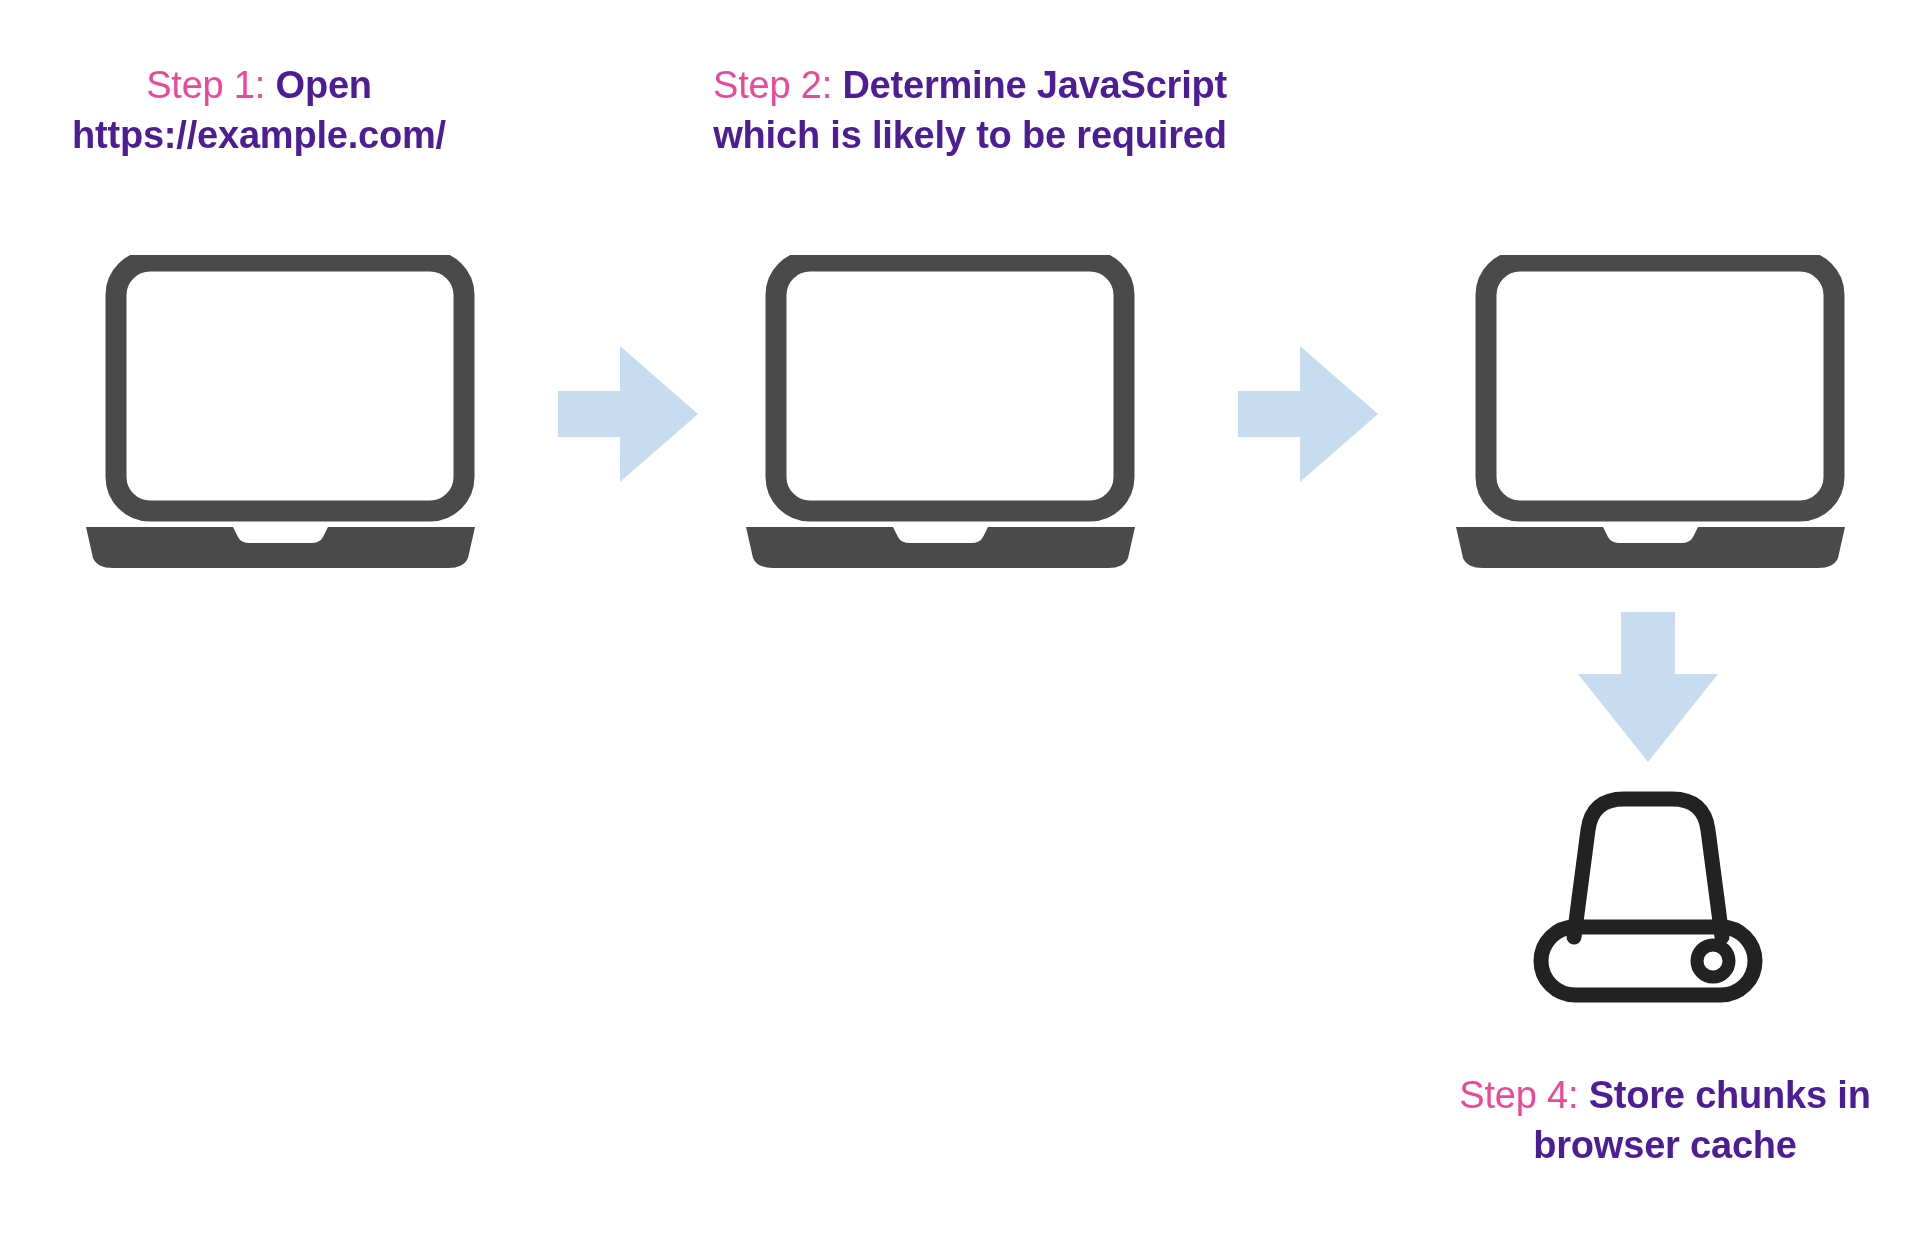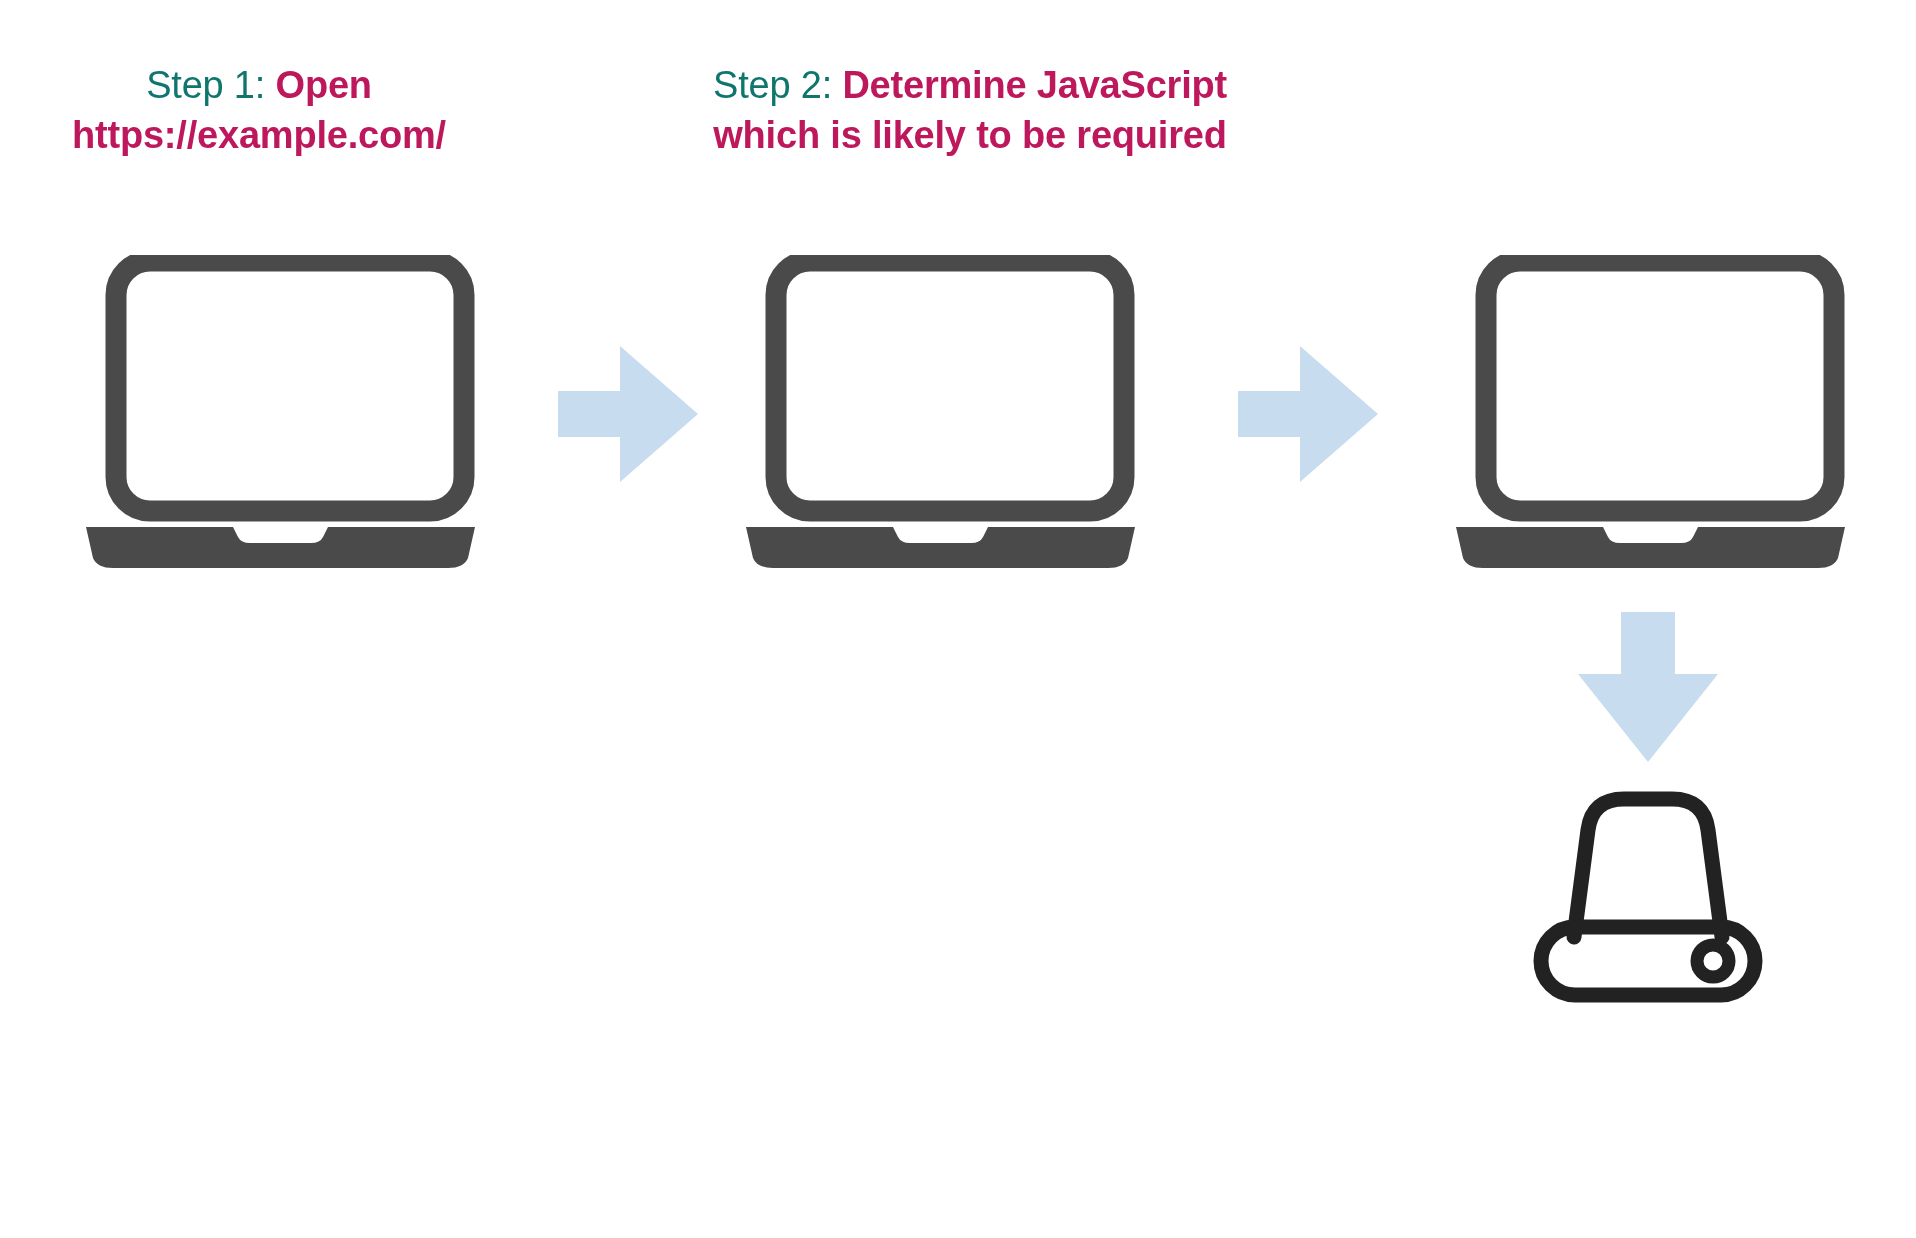--- a/index.html
+++ b/index.html
@@ -23,25 +23,25 @@
 
   
   .step-caption {
     position: absolute;
     text-align: center;
     line-height: 1.32;
     font-size: 38px;
     letter-spacing: -0.2px;
   }
   .step-caption .step-label {
-    color: #0f766e;
+    color: #ec4899;
     font-weight: 400;
   }
   .step-caption .step-text {
-    color: #be185d;
+    color: #4c1d95;
     font-weight: 700;
   }
 
   #caption-1 { left: 24px;   top: 60px;  width: 470px; }
   #caption-2 { left: 660px;  top: 60px;  width: 620px; }
   #caption-3 { left: 1420px; top: 60px;  width: 470px; }
   #caption-4 { left: 1440px; top: 1070px; width: 450px; }
 
   
   .laptop {
@@ -160,14 +160,17 @@
                L 144 14
                Q 176 14 180 45
                L 194 152" fill="none" stroke="#222222" stroke-width="15" stroke-linecap="round" stroke-linejoin="round"></path>
 
       <rect x="13" y="142" width="214" height="68" rx="34" ry="34" fill="none" stroke="#222222" stroke-width="15"></rect>
 
       <circle cx="185" cy="176" r="16" fill="none" stroke="#222222" stroke-width="13"></circle>
     </svg>
   </div>
 
+  <div class="step-caption" id="caption-4">
+    <span class="step-label">Step 4: </span><span class="step-text">Store chunks in browser cache</span>
+  </div>
 
 </div>
 
 </body></html>

